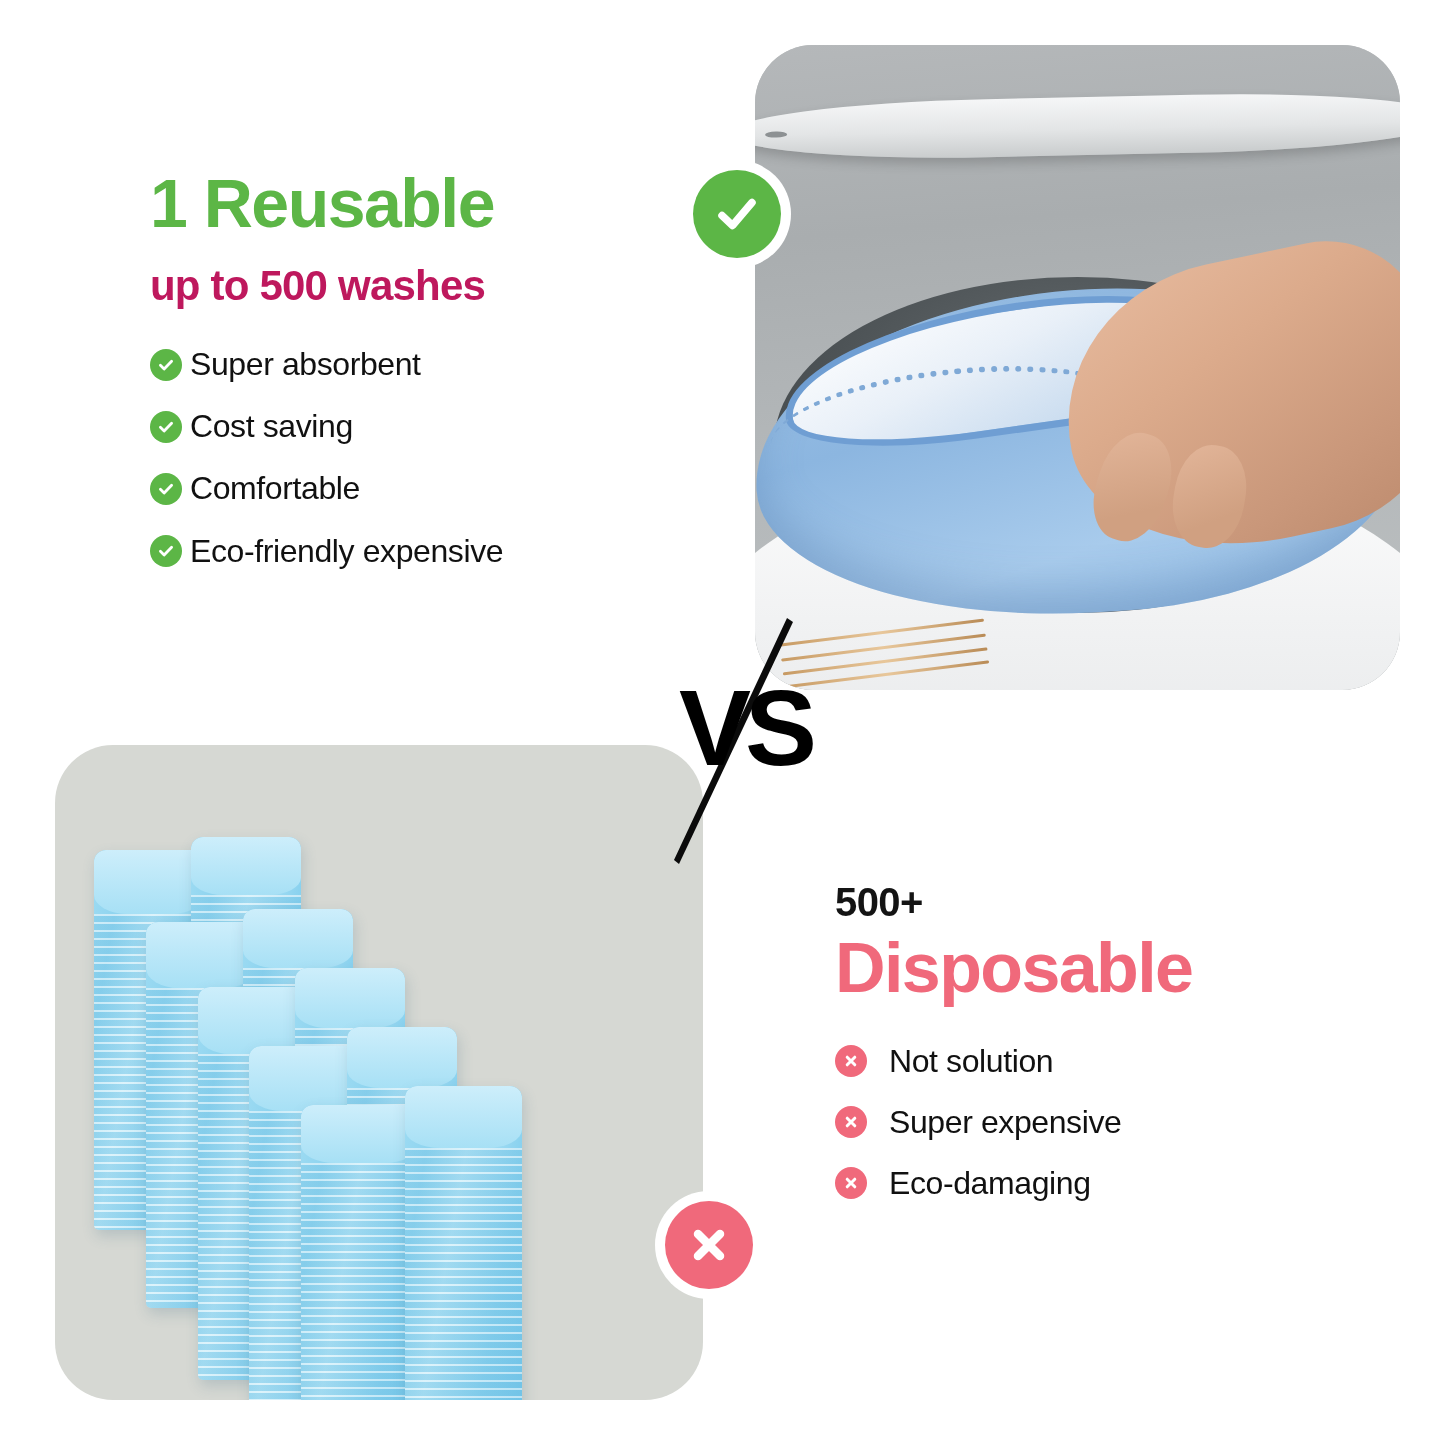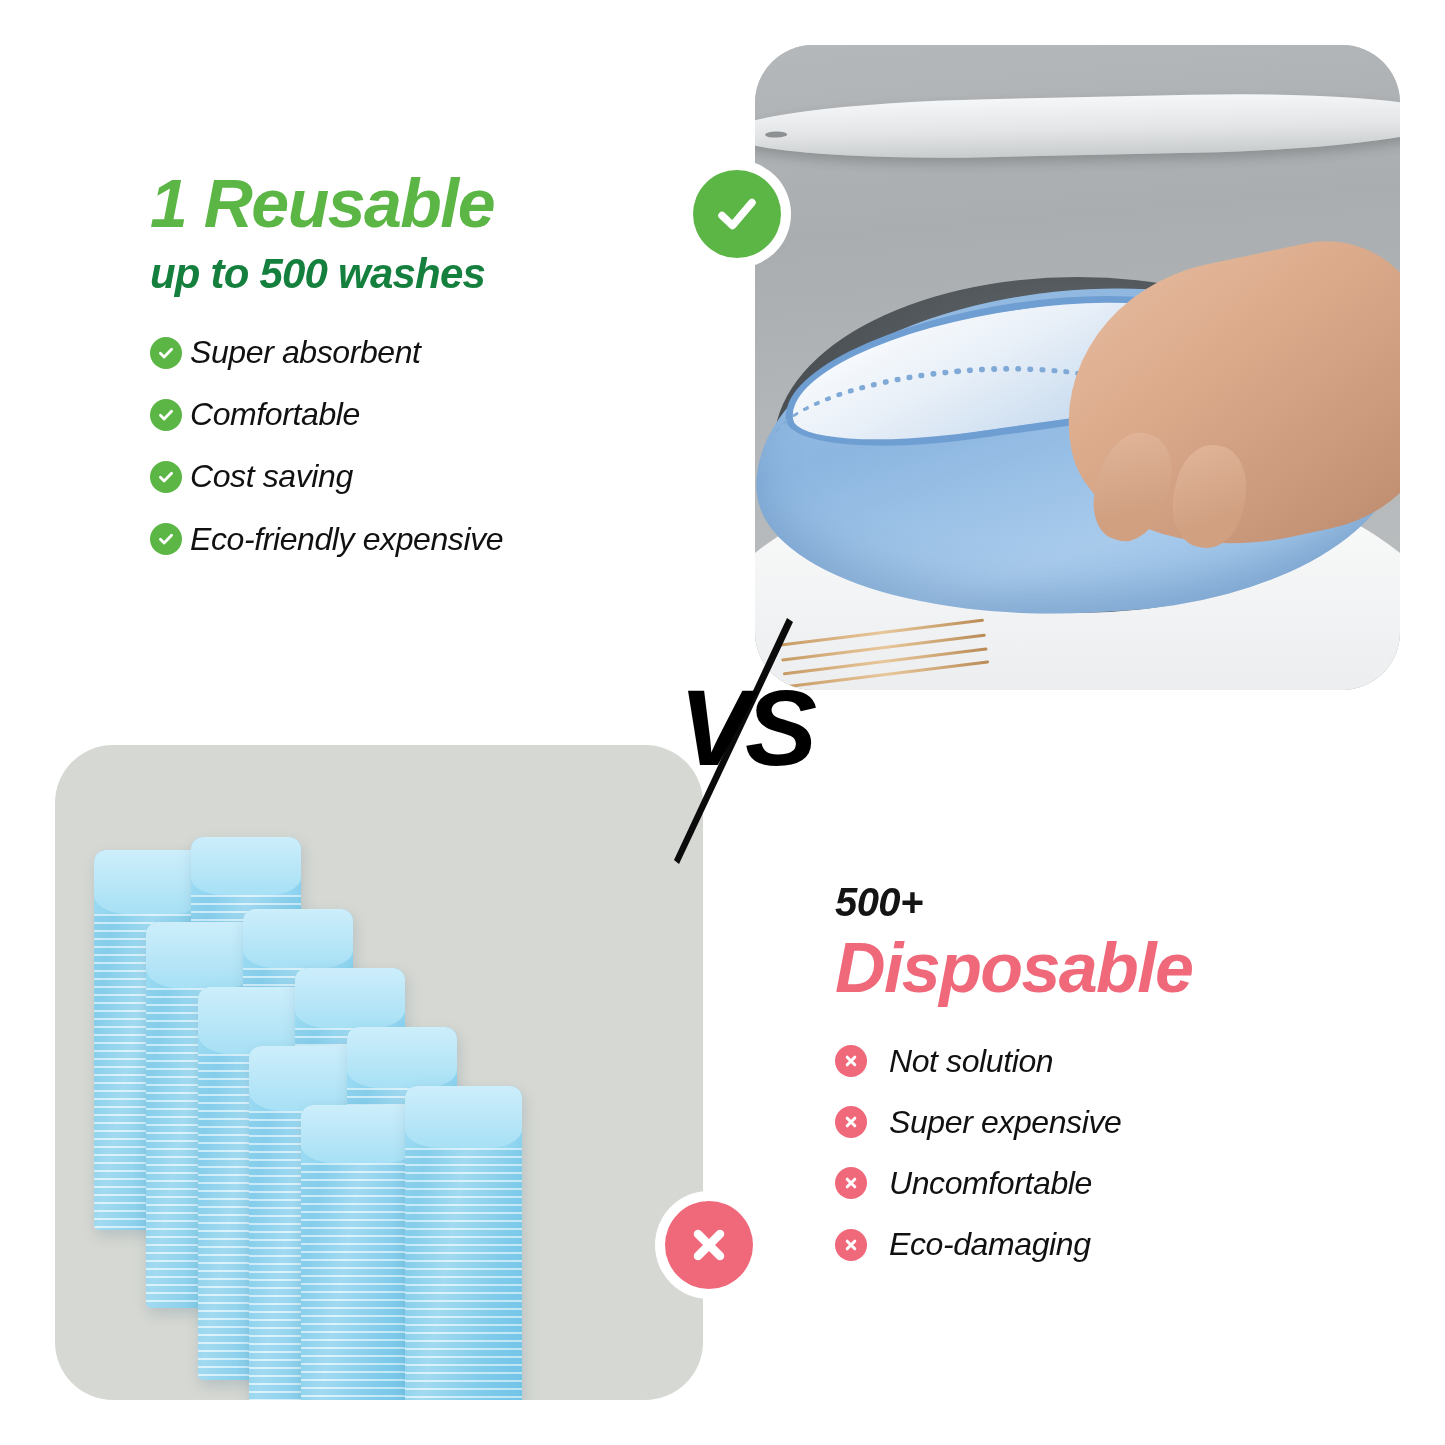--- a/index.html
+++ b/index.html
@@ -11,21 +11,20 @@
     background: #ffffff;
     font-family: "Liberation Sans", sans-serif;
     overflow: hidden;
   }
 
   .canvas {
     position: relative;
     width: 1158px;
     height: 1445px;
     background: #ffffff;
-    font-style: italic;
   }
 
   
   .reusable-block {
     position: absolute;
     left: 150px;
     top: 168px;
     width: 560px;
   }
 
@@ -35,23 +34,23 @@
     letter-spacing: -1.5px;
     color: #5CB646;
     line-height: 1.04;
     white-space: nowrap;
   }
 
   .subhead-reusable {
     font-size: 42px;
     font-weight: 700;
     letter-spacing: -0.8px;
-    color: #15803d;
+    color: #be185d;
     line-height: 1.2;
-    margin-top: 10px;
+    margin-top: 22px;
     white-space: nowrap;
   }
 
   .bullet-list {
     margin-top: 36px;
     list-style: none;
   }
   .bullet-list.pros li { margin-bottom: 27px; gap: 8px; }
   .bullet-list.cons li { margin-bottom: 26px; }
 
@@ -322,29 +321,29 @@
           </svg>
         </span>
         <span class="bullet-text">Super absorbent</span>
       </li>
       <li>
         <span class="mini-badge ok">
           <svg width="18" height="18" viewBox="0 0 18 18" aria-hidden="true">
             <path d="M3.4 9.3 L7.1 12.9 L14.6 5.2" fill="none" stroke="#ffffff" stroke-width="2.8" stroke-linecap="round" stroke-linejoin="round"></path>
           </svg>
         </span>
+        <span class="bullet-text">Cost saving</span>
+      </li>
+      <li>
+        <span class="mini-badge ok">
+          <svg width="18" height="18" viewBox="0 0 18 18" aria-hidden="true">
+            <path d="M3.4 9.3 L7.1 12.9 L14.6 5.2" fill="none" stroke="#ffffff" stroke-width="2.8" stroke-linecap="round" stroke-linejoin="round"></path>
+          </svg>
+        </span>
         <span class="bullet-text">Comfortable</span>
-      </li>
-      <li>
-        <span class="mini-badge ok">
-          <svg width="18" height="18" viewBox="0 0 18 18" aria-hidden="true">
-            <path d="M3.4 9.3 L7.1 12.9 L14.6 5.2" fill="none" stroke="#ffffff" stroke-width="2.8" stroke-linecap="round" stroke-linejoin="round"></path>
-          </svg>
-        </span>
-        <span class="bullet-text">Cost saving</span>
       </li>
       <li>
         <span class="mini-badge ok">
           <svg width="18" height="18" viewBox="0 0 18 18" aria-hidden="true">
             <path d="M3.4 9.3 L7.1 12.9 L14.6 5.2" fill="none" stroke="#ffffff" stroke-width="2.8" stroke-linecap="round" stroke-linejoin="round"></path>
           </svg>
         </span>
         <span class="bullet-text">Eco-friendly expensive</span>
       </li>
     </ul>
@@ -393,26 +392,18 @@
           </svg>
         </span>
         <span class="bullet-text">Super expensive</span>
       </li>
       <li>
         <span class="mini-badge bad">
           <svg width="18" height="18" viewBox="0 0 18 18" aria-hidden="true">
             <path d="M5.2 5.2 L12.8 12.8 M12.8 5.2 L5.2 12.8" fill="none" stroke="#ffffff" stroke-width="3" stroke-linecap="round"></path>
           </svg>
         </span>
-        <span class="bullet-text">Uncomfortable</span>
-      </li>
-      <li>
-        <span class="mini-badge bad">
-          <svg width="18" height="18" viewBox="0 0 18 18" aria-hidden="true">
-            <path d="M5.2 5.2 L12.8 12.8 M12.8 5.2 L5.2 12.8" fill="none" stroke="#ffffff" stroke-width="3" stroke-linecap="round"></path>
-          </svg>
-        </span>
         <span class="bullet-text">Eco-damaging</span>
       </li>
     </ul>
   </div>
 
 </div>
 
 </body></html>

